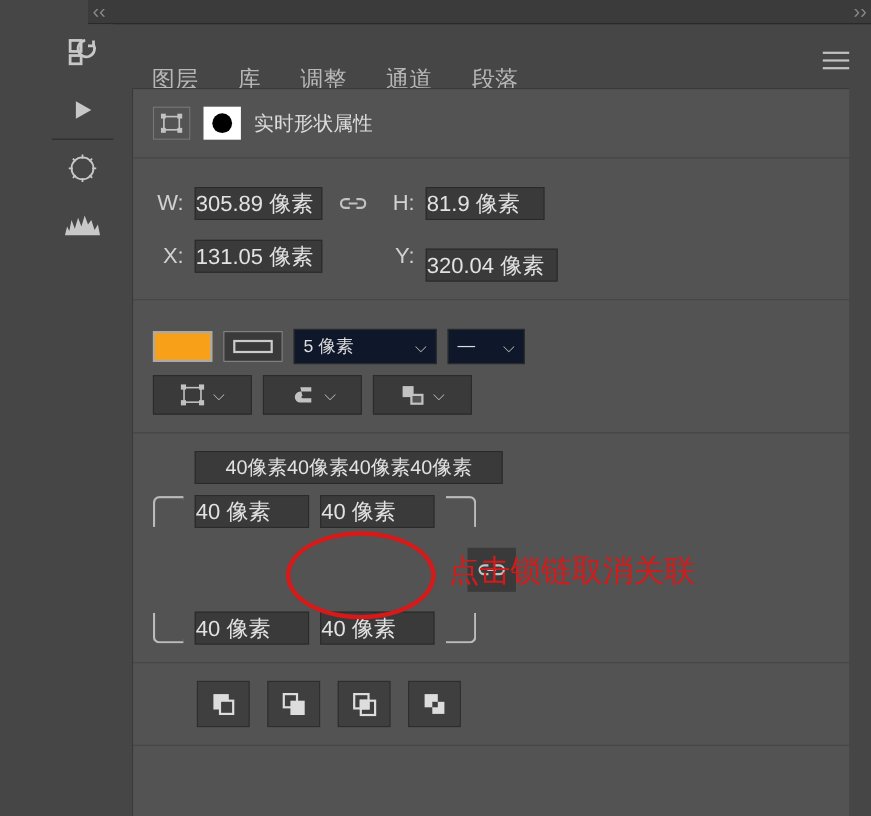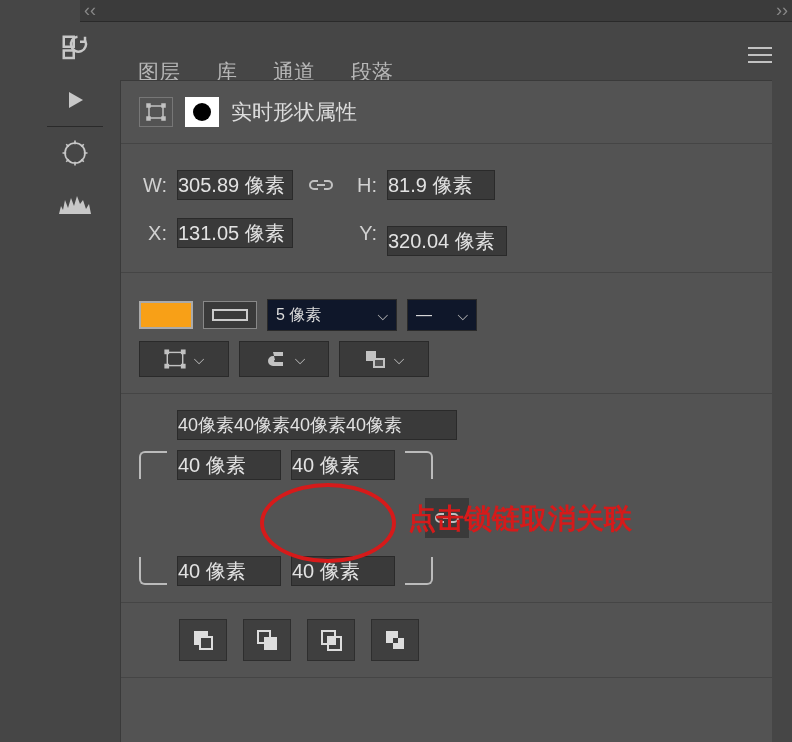--- a/index.html
+++ b/index.html
@@ -46,21 +46,21 @@
   .hdr { display:flex; align-items:center; gap:12px; }
   .iconbox {
     width:34px; height:30px; border:1px solid #777; display:flex;
     align-items:center; justify-content:center; background:#535353;
   }
   .maskbox {
     width:34px; height:30px; background:#fff; display:flex;
     align-items:center; justify-content:center;
   }
   .maskbox .circle { width:18px; height:18px; border-radius:50%; background:#000; }
-  .title { font-size:21px; color:#dcdcdc; }
+  .title { font-size:18px; color:#dcdcdc; }
   .row { display:flex; align-items:center; gap:10px; margin-top:10px; }
   .lbl { width:28px; text-align:right; font-size:20px; }
   .input {
     background:#3a3a3a; border:1px solid #2a2a2a; color:#e2e2e2;
     font-size:20px; padding:2px 0; width:116px; height:30px;
   }
   .link-icon {
     width:36px; height:28px; display:flex; align-items:center; justify-content:center;
     color:#c2c2c2; cursor:pointer;
   }
@@ -91,21 +91,21 @@
     width:28px; height:28px; border:2px solid #bbb; border-radius:6px 0 0 0;
     border-right:none; border-bottom:none;
   }
   .corner-icon.tr { transform: scaleX(-1); }
   .corner-icon.bl { transform: scaleY(-1); }
   .corner-icon.br { transform: scale(-1,-1); }
   .annot-circle {
     position:absolute; border:4px solid #d61a1a; border-radius:50%;
     pointer-events:none;
   }
-  .annot-text { position:absolute; color:#d61a1a; font-size:28px; font-weight:700; pointer-events:none; }
+  .annot-text { position:absolute; color:#d61a1a; font-size:28px; font-weight:400; pointer-events:none; }
   svg { display:block; }
 </style>
 </head>
 <body>
 
 <div class="tabbar">
   <span>‹‹</span>
   <span>››</span>
 </div>
 
@@ -132,20 +132,21 @@
   <div class="tool">
     <svg width="32" height="20" viewBox="0 0 32 20" fill="#c8c8c8">
         <path d="M0 20 L2 12 L4 16 L6 6 L9 14 L12 4 L15 12 L18 2 L21 10 L24 6 L27 15 L30 10 L32 20 Z"></path>
       </svg>
   </div>
 </div>
 
 <div class="tabs">
   <div class="tab">图层</div>
   <div class="tab">库</div>
+  <div class="tab">调整</div>
   <div class="tab">通道</div>
   <div class="tab">段落</div>
 </div>
 <div class="hamburger">
     <div></div>
     <div></div>
     <div></div>
   </div>
 
 <div class="panel">
@@ -229,21 +230,21 @@
             <rect x="10" y="10" width="10" height="8" fill="#535353" stroke="#c2c2c2" stroke-width="2"></rect>
           </svg>
         <span class="chev">⌵</span>
       </div>
     </div>
   </div>
 
   <div class="section" style="position:relative">
     <div class="row" style="margin-top:0">
       <div style="width:28px"></div>
-      <input class="input" style="width: 280px; font-size: 18px;" value="40像素40像素40像素40像素">
+      <input class="input" style="width: 280px; font-size: 18px; text-align: center;" value="40像素40像素40像素40像素">
     </div>
     <div class="row">
       <div class="corner-icon"></div>
       <input class="input" style="width: 104px;" value="40 像素">
       <input class="input" style="width: 104px;" value="40 像素">
       <div class="corner-icon tr"></div>
     </div>
     <div class="row" style="justify-content:center;margin:18px 0">
       <div style="width:44px;height:40px;background:#3a3a3a;display:flex;align-items:center;justify-content:center">
         <svg width="28" height="16" viewBox="0 0 26 16" fill="none" stroke="#c2c2c2" stroke-width="2">

